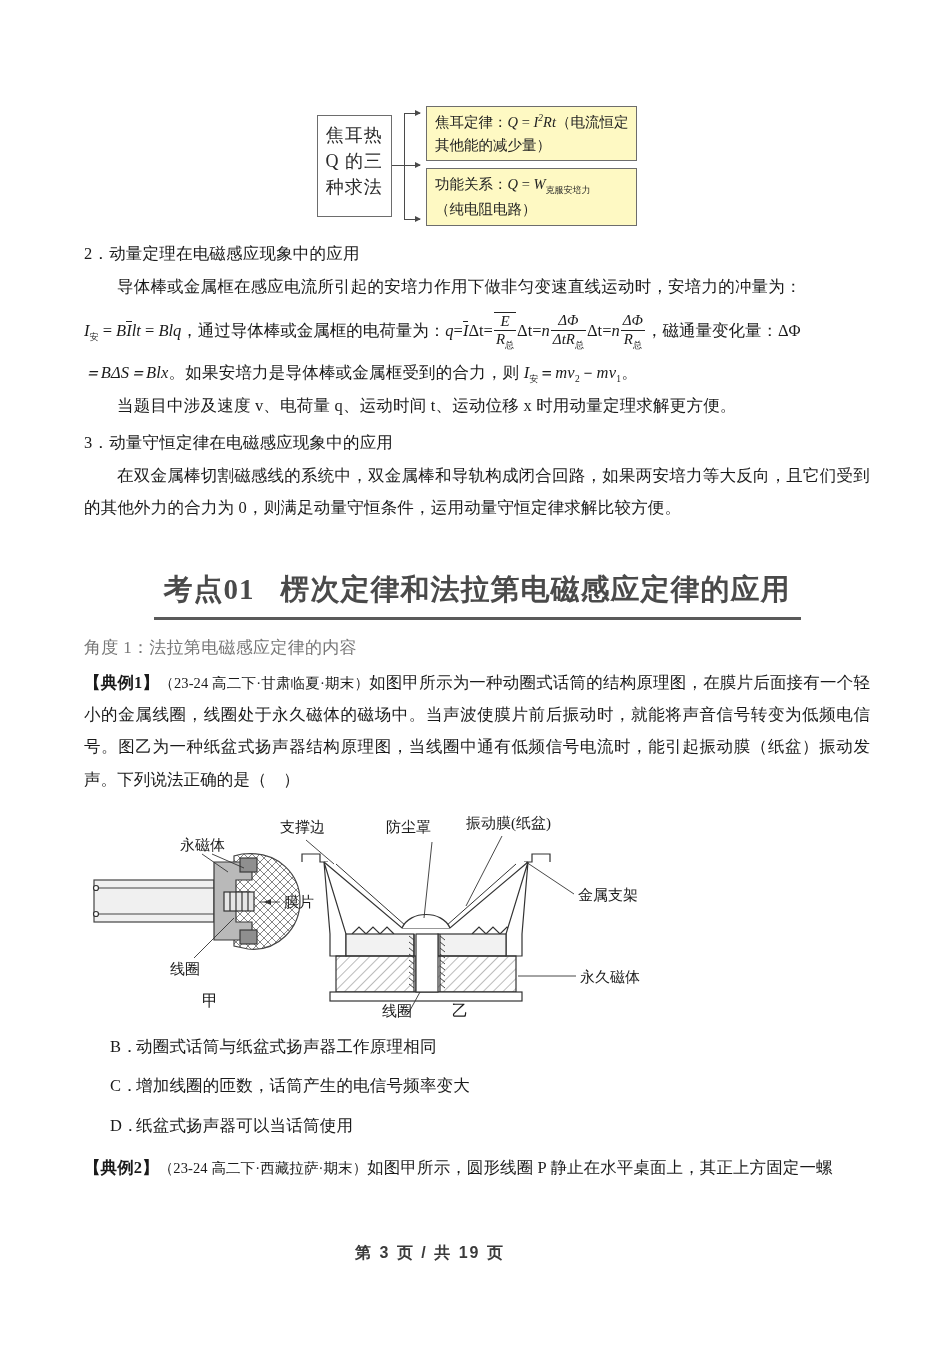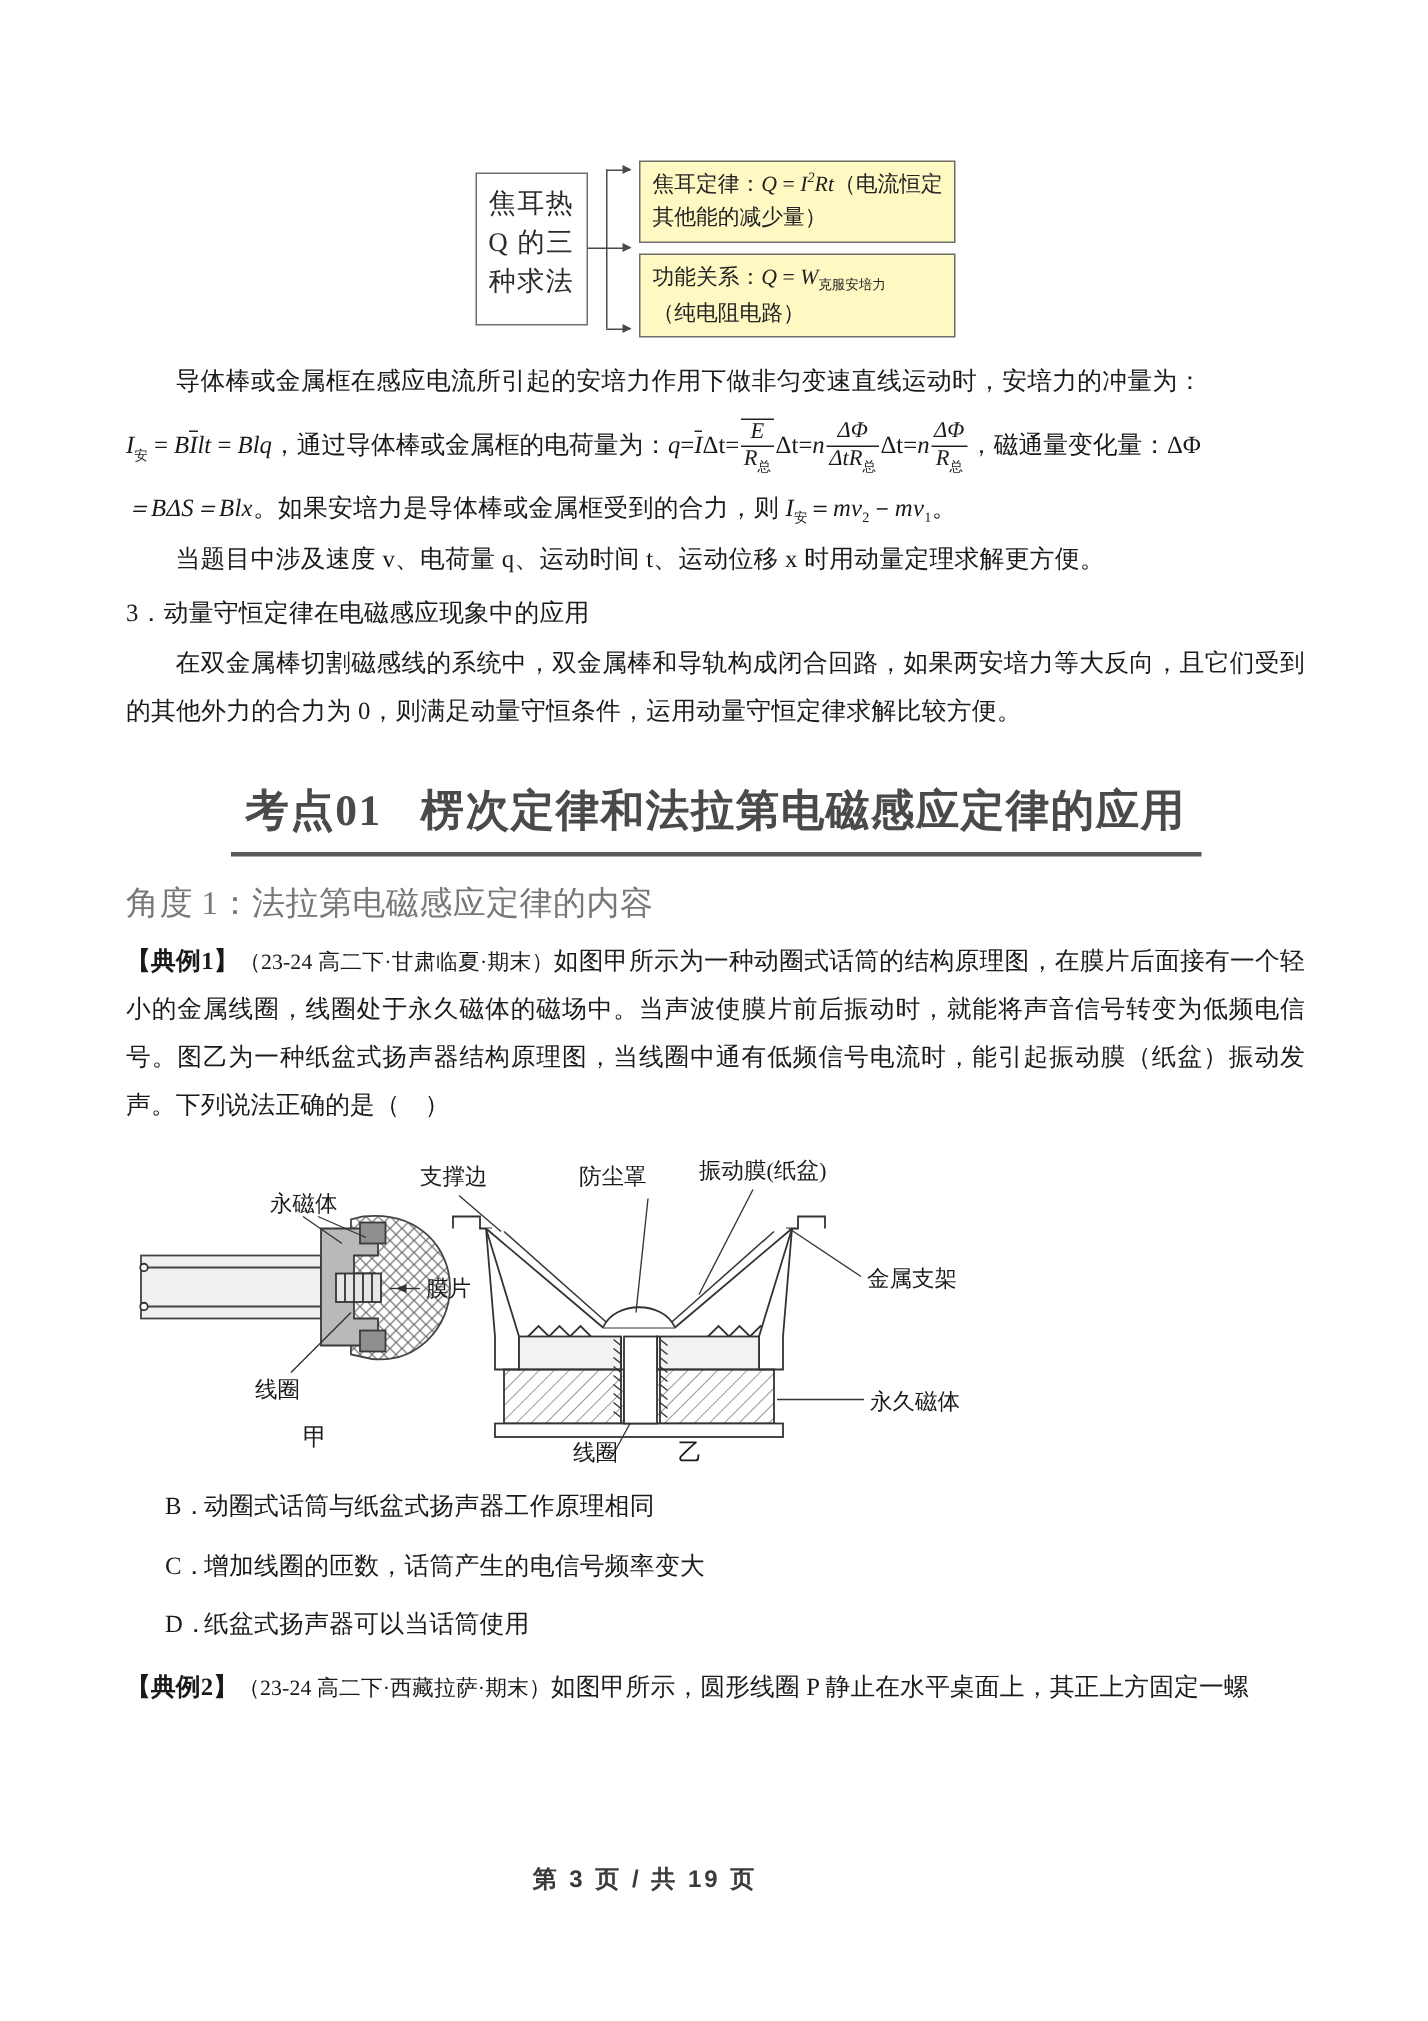--- a/index.html
+++ b/index.html
@@ -135,40 +135,40 @@
     margin: 0 1px;
     position: relative;
     top: -1px;
   }
   .frac .nu { display: block; padding: 0 2px; border-bottom: 1px solid #222; }
   .frac .de { display: block; padding: 0 2px; }
   .ovl { border-top: 1px solid #222; padding-top: 0px; display: inline-block; line-height: 1.1;}
 
   
   .kaodian-wrap {
-    margin-top: 28px;
+    margin-top: 44px;
     margin-bottom: 4px;
     text-align: center;
   }
   .kaodian {
     display: inline-block;
     font-family: "Liberation Sans", "DejaVu Sans", sans-serif;
     font-weight: bold;
     font-size: 29px;
     letter-spacing: 1px;
     color: #4a4a4a;
     padding: 2px 10px 7px 10px;
     border-bottom: 3px solid #5a5a5a;
     white-space: nowrap;
   }
   .kaodian .num { font-family: "Liberation Serif", serif; font-weight: bold; }
   .kaodian .gap { display: inline-block; width: 26px; }
 
   .jiaodu {
-    font-size: 22px;
+    font-size: 17px;
     color: #777777;
     margin: 16px 0 8px 0;
     letter-spacing: 0.3px;
   }
 
   .dianli {
     font-size: 16.5px;
     line-height: 1.95;
     text-align: justify;
     letter-spacing: 0.1px;
@@ -237,20 +237,21 @@
           <div class="flow-box">
             <div>
               <span>功能关系</span><span>：</span><span class="it">Q</span><span> = </span><span class="it">W</span><span class="csub">克服安培力</span>
             </div>
             <div>（纯电阻电路）</div>
           </div>
         </div>
       </div>
     </div>
 
+    <div class="para num-head">2．动量定理在电磁感应现象中的应用</div>
     <div class="para indent">导体棒或金属框在感应电流所引起的安培力作用下做非匀变速直线运动时，安培力的冲量为：</div>
 
     <div class="formula-line">
       <span class="it">I</span><span class="csub">安</span><span> = </span><span class="it">B</span><span class="it ovl">I</span><span class="it">lt</span><span> = </span><span class="it">Blq</span><span>，通过导体棒或金属框的电荷量为：</span><span class="it">q</span><span>=</span><span class="it ovl">I</span><span>Δt</span><span>=</span><span class="frac"><span class="nu it ovl">E</span><span class="de"><span class="it">R</span><span class="csub">总</span></span></span><span>Δt</span><span>=</span><span class="it">n</span><span class="frac"><span class="nu it">ΔΦ</span><span class="de"><span class="it">ΔtR</span><span class="csub">总</span></span></span><span>Δt</span><span>=</span><span class="it">n</span><span class="frac"><span class="nu it">ΔΦ</span><span class="de"><span class="it">R</span><span class="csub">总</span></span></span><span>，磁通量变化量：ΔΦ</span>
     </div>
 
     <div class="para">
       <span class="it">＝BΔS＝Blx</span><span>。如果安培力是导体棒或金属框受到的合力，则 </span><span class="it">I</span><span class="csub">安</span><span>＝</span><span class="it">mv</span><span class="sub">2</span><span>－</span><span class="it">mv</span><span class="sub">1</span><span>。</span>
     </div>
 

